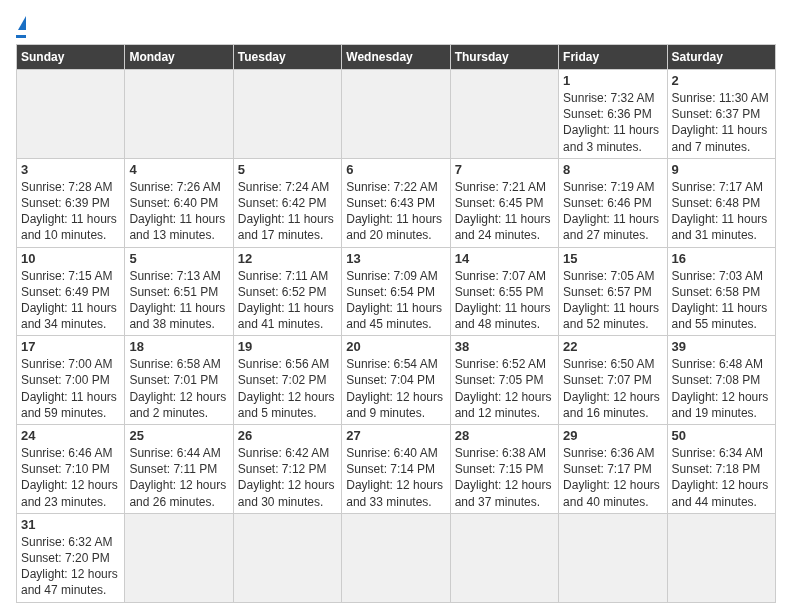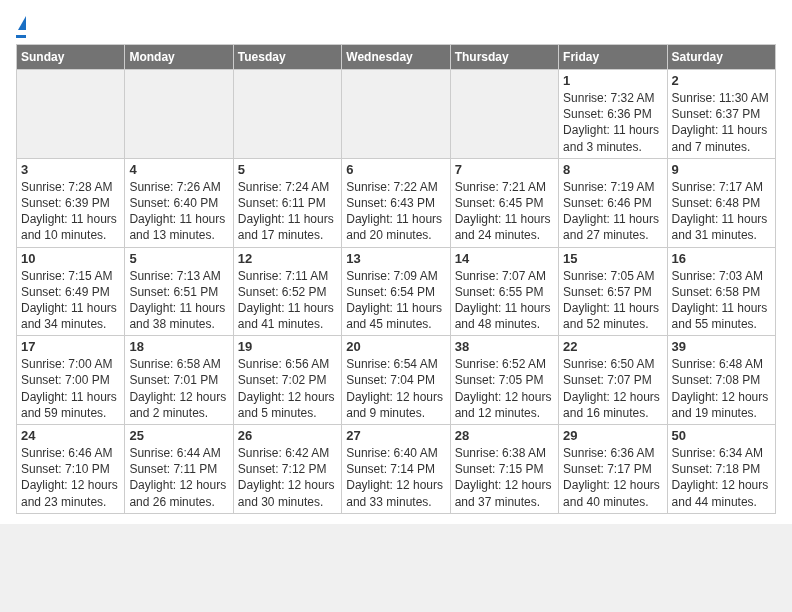--- a/index.html
+++ b/index.html
@@ -61,21 +61,21 @@
     .subtitle {
       font-size: 15px;
       color: #555;
     }
     table {
       width: 100%;
       border-collapse: collapse;
       table-layout: fixed;
     }
     th {
-      background: #737373;
+      background: #404040;
       color: #fff;
       font-size: 12px;
       font-weight: bold;
       padding: 5px 4px;
       text-align: left;
       border: 1px solid #ccc;
     }
     td {
       border: 1px solid #ccc;
       vertical-align: top;
@@ -165,21 +165,21 @@
           <td>
             <span class="day-num">4</span>
             <div class="day-info">Sunrise: 7:26 AM
 Sunset: 6:40 PM
 Daylight: 11 hours
 and 13 minutes.</div>
           </td>
           <td>
             <span class="day-num">5</span>
             <div class="day-info">Sunrise: 7:24 AM
-Sunset: 6:11 PM
+Sunset: 6:42 PM
 Daylight: 11 hours
 and 17 minutes.</div>
           </td>
           <td>
             <span class="day-num">6</span>
             <div class="day-info">Sunrise: 7:22 AM
 Sunset: 6:43 PM
 Daylight: 11 hours
 and 20 minutes.</div>
           </td>
@@ -350,16 +350,31 @@
 Daylight: 12 hours
 and 40 minutes.</div>
           </td>
           <td>
             <span class="day-num">50</span>
             <div class="day-info">Sunrise: 6:34 AM
 Sunset: 7:18 PM
 Daylight: 12 hours
 and 44 minutes.</div>
           </td>
+        </tr>
+        <tr>
+          <td>
+            <span class="day-num">31</span>
+            <div class="day-info">Sunrise: 6:32 AM
+Sunset: 7:20 PM
+Daylight: 12 hours
+and 47 minutes.</div>
+          </td>
+          <td class="shaded"></td>
+          <td class="shaded"></td>
+          <td class="shaded"></td>
+          <td class="shaded"></td>
+          <td class="shaded"></td>
+          <td class="shaded"></td>
         </tr>
       </tbody>
   </table>
 </div>
 
 </body></html>

